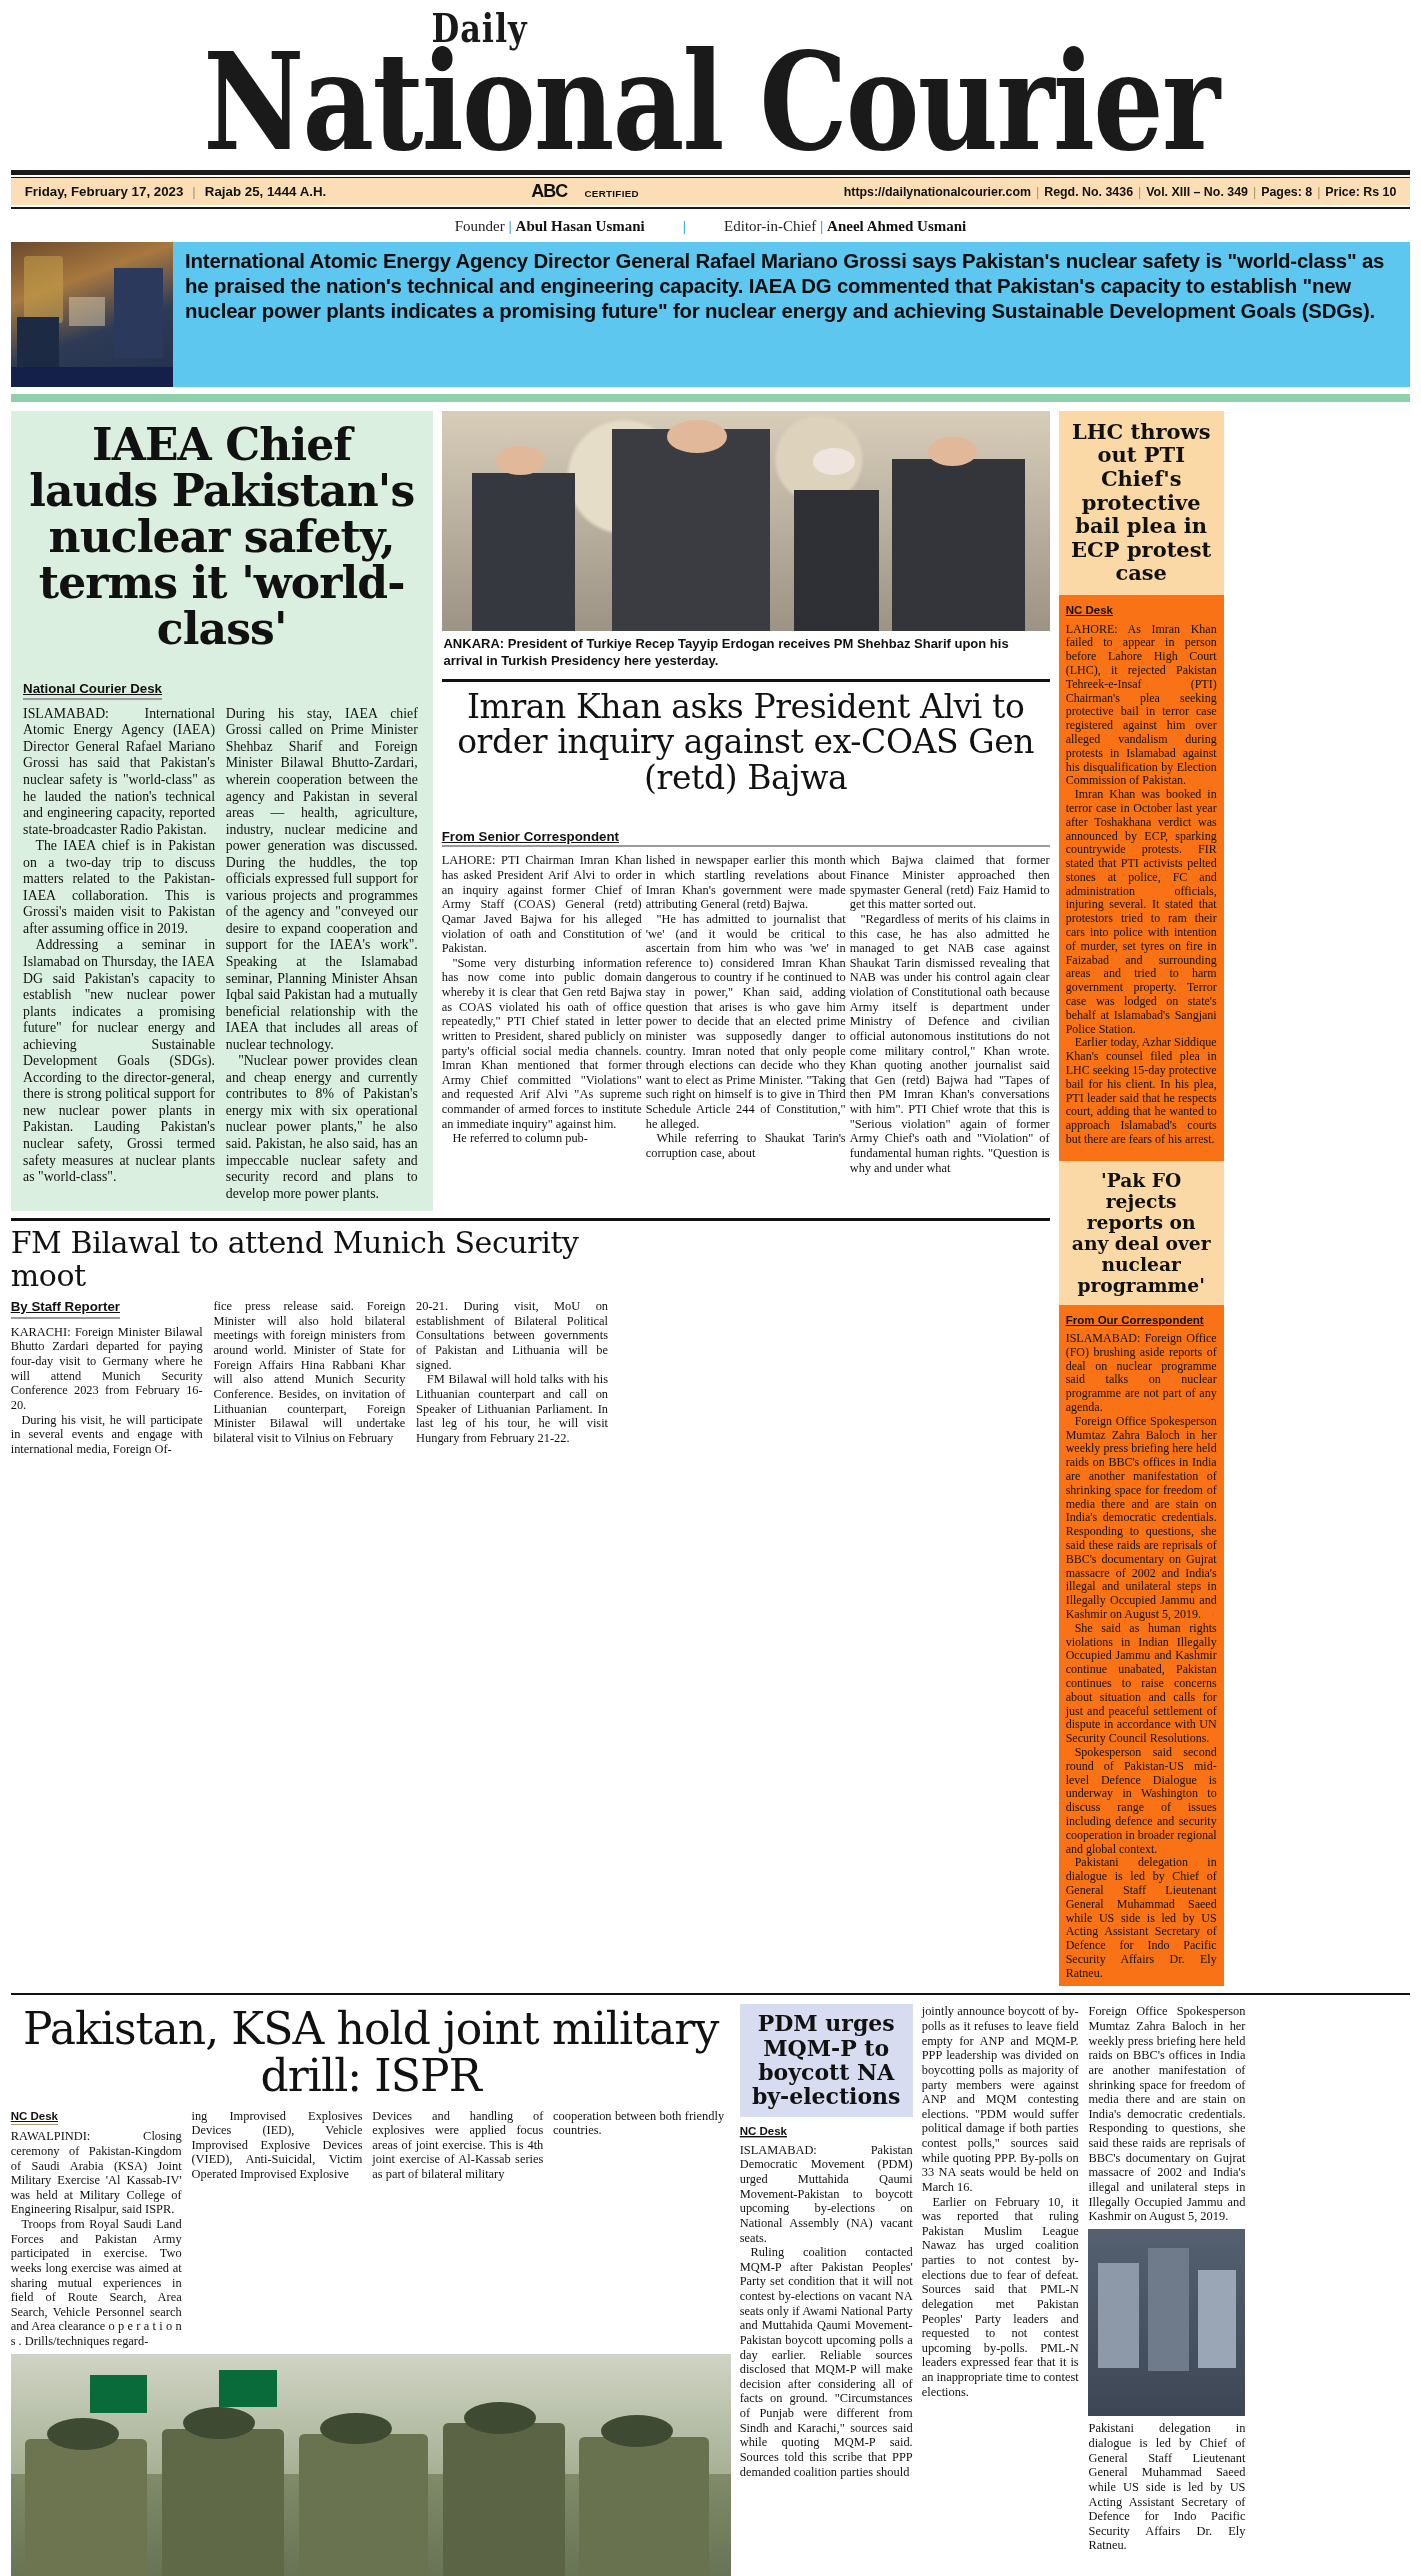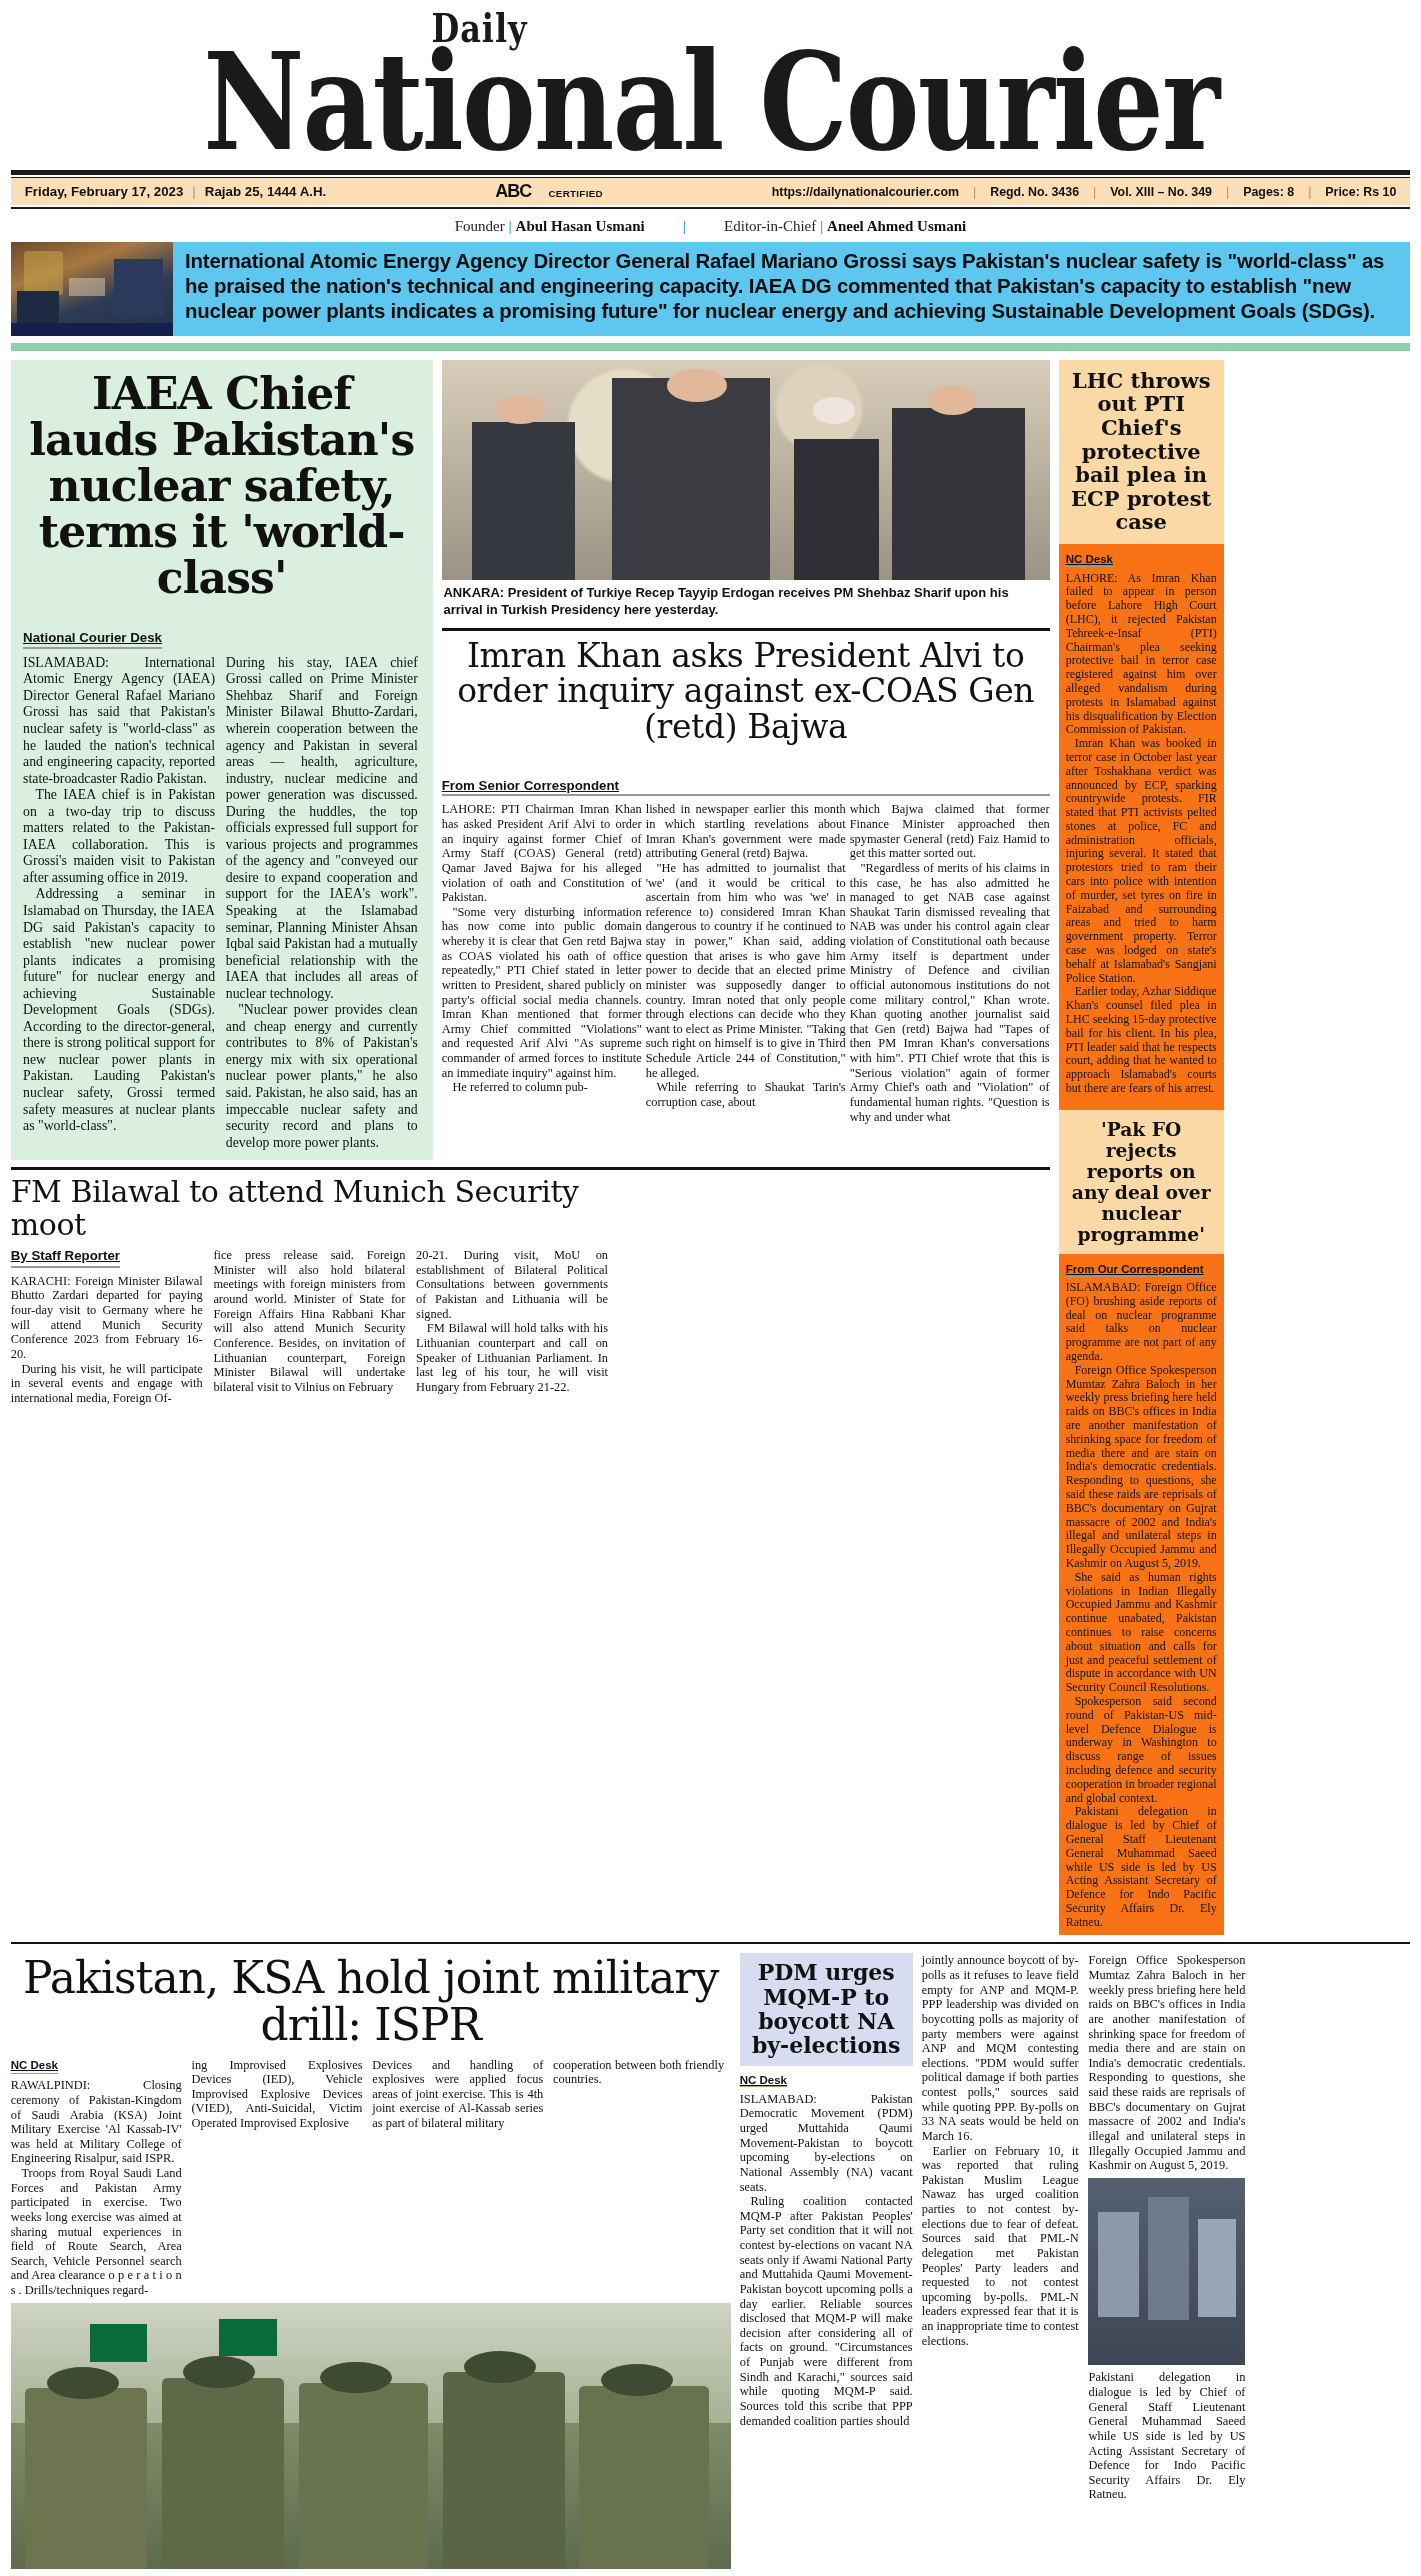--- a/index.html
+++ b/index.html
@@ -47,35 +47,35 @@
     font-size:13.3px;
     font-weight:bold;
     padding:0 14px;
     color:#111;
   }
   .infobar .left { display:flex; gap:9px; align-items:center; }
   .infobar .sep { color:#a98f6a; font-weight:normal; }
   .infobar .mid { margin-left:auto; margin-right:auto; display:flex; align-items:baseline; gap:17px;}
   .infobar .abc { font-size:18px; font-weight:bold; letter-spacing:-0.9px; font-family:"Liberation Sans", sans-serif;}
   .infobar .cert { font-size:9.8px; letter-spacing:0.3px; }
-  .infobar .right { display:flex; gap:14px; align-items:center; font-size:12.4px;justify-content:flex-end;}
+  .infobar .right { display:flex; gap:5px; align-items:center; font-size:12.4px;justify-content:flex-end;}
 
   .credits {
     display:flex; justify-content:center; align-items:center; gap:38px;
     padding:9px 0 7px 0;
     font-family:"Liberation Serif", serif;
     font-size:15px;
   }
   .credits .lbl { color:#222; }
   .credits .bar { color:#3aa8dc; font-weight:bold; }
   .credits .nm { font-weight:bold; }
   .credits .divider { color:#3aa8dc; font-weight:bold; }
 
   
-  .banner-wrap { display:flex; height:94px; margin-bottom:5.3px; }
+  .banner-wrap { display:flex; height:145px; margin-bottom:5.3px; }
   .banner-photo {
     width:162px; flex:0 0 162px; position:relative; overflow:hidden;
     background:linear-gradient(160deg,#6b4a2d 0%,#a8783f 30%,#2f3b55 60%,#20304d 100%);
   }
   .banner-photo .p1{position:absolute;left:8%;top:10%;width:24%;height:46%;background:#c9a24a;opacity:.55;border-radius:3.6px;}
   .banner-photo .p2{position:absolute;left:4%;bottom:0;width:26%;height:48%;background:#1d2a44;}
   .banner-photo .p3{position:absolute;right:6%;top:18%;width:30%;height:62%;background:#2b3a5c;}
   .banner-photo .p4{position:absolute;left:36%;top:38%;width:22%;height:20%;background:#e0cfae;opacity:.5;}
   .banner-photo .p5{position:absolute;left:0;bottom:0;width:100%;height:14%;background:#14204a;}
   .banner-text {

